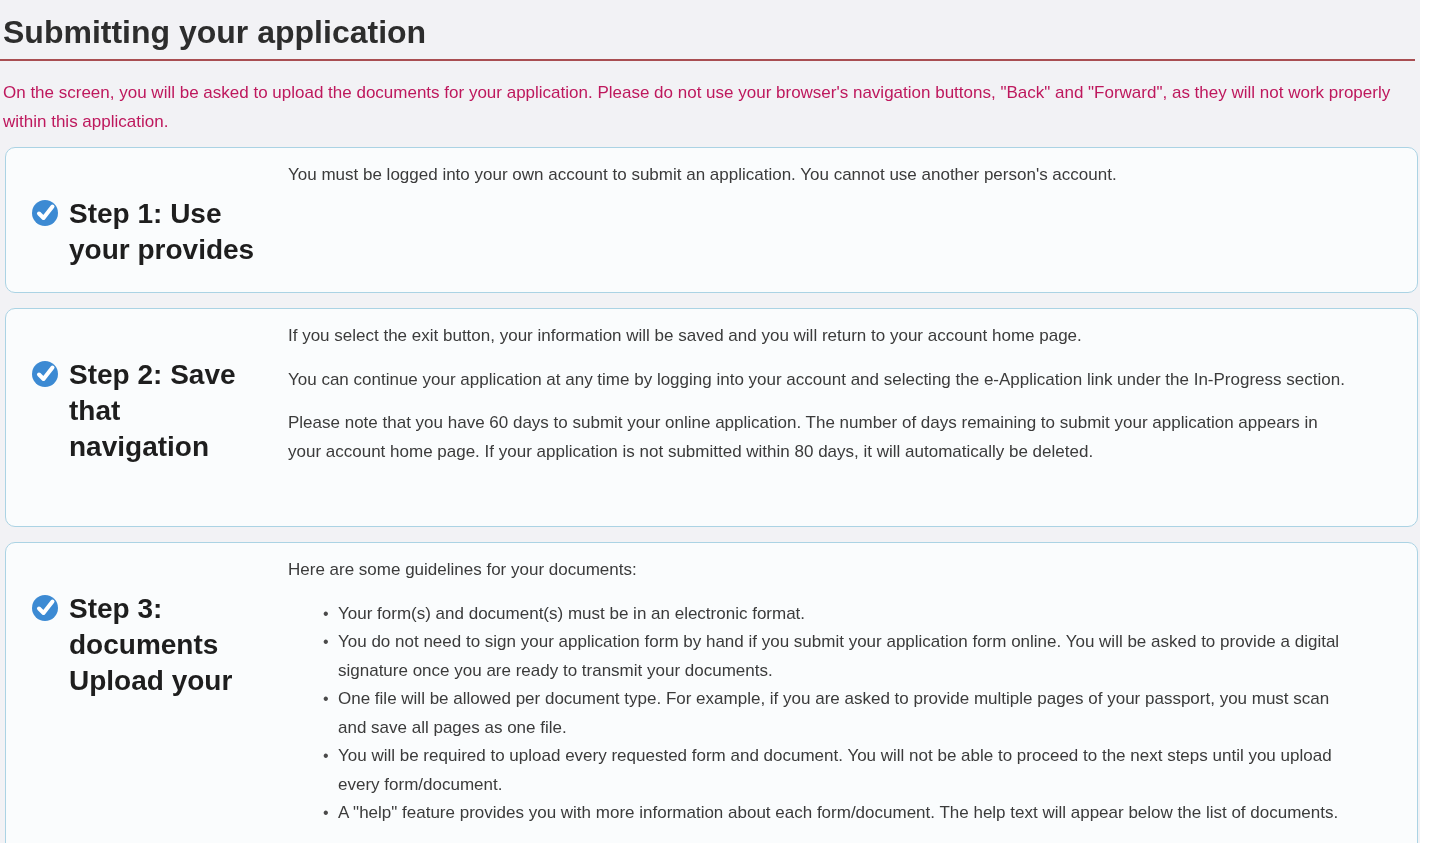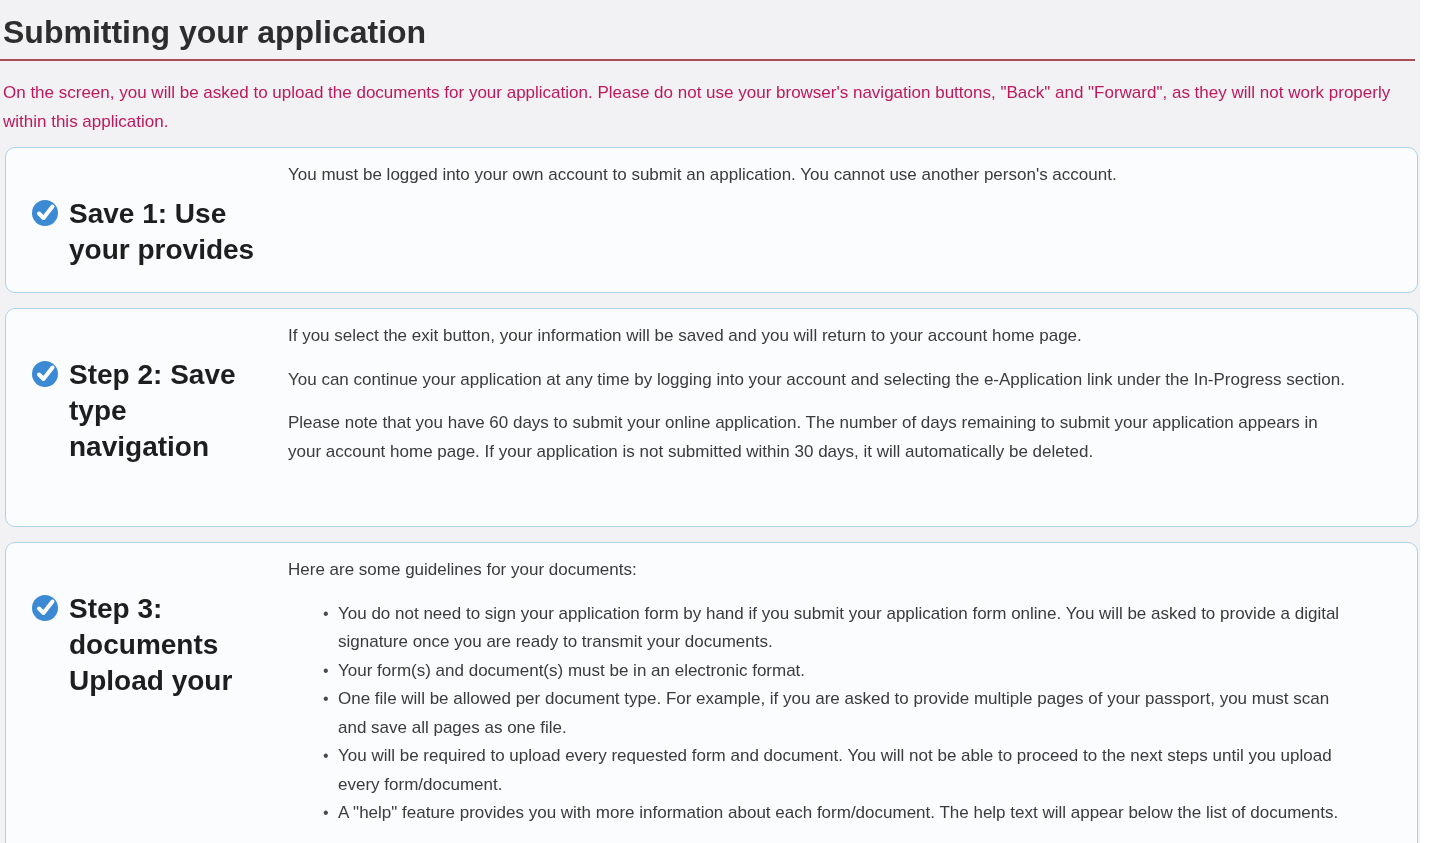--- a/index.html
+++ b/index.html
@@ -136,70 +136,70 @@
   <div class="cards">
 
     <div class="step-card card-1">
       <div class="step-left">
         <div class="step-head">
           <svg class="check-badge" viewBox="0 0 28 28">
             <circle cx="14" cy="14" r="13" fill="#3c8ad3"></circle>
             <path d="M8 14.5 L12.5 19 L21.5 7.5" fill="none" stroke="#ffffff" stroke-width="4" stroke-linecap="round" stroke-linejoin="round"></path>
           </svg>
           <div class="step-heading">
-            <span class="hl">Save 1: Use</span>
+            <span class="hl">Step 1: Use</span>
             <span class="hl">your provides</span>
           </div>
         </div>
       </div>
       <div class="step-right">
         <p>You must be logged into your own account to submit an application. You cannot use another person's account.</p>
       </div>
     </div>
 
     <div class="step-card card-2">
       <div class="step-left">
         <div class="step-head">
           <svg class="check-badge" viewBox="0 0 28 28">
             <circle cx="14" cy="14" r="13" fill="#3c8ad3"></circle>
             <path d="M8 14.5 L12.5 19 L21.5 7.5" fill="none" stroke="#ffffff" stroke-width="4" stroke-linecap="round" stroke-linejoin="round"></path>
           </svg>
           <div class="step-heading">
             <span class="hl">Step 2: Save</span>
-            <span class="hl">type</span>
+            <span class="hl">that</span>
             <span class="hl">navigation</span>
           </div>
         </div>
       </div>
       <div class="step-right">
         <p>If you select the exit button, your information will be saved and you will return to your account home page.</p>
         <p>You can continue your application at any time by logging into your account and selecting the e-Application link under the In-Progress section.</p>
-        <p>Please note that you have 60 days to submit your online application. The number of days remaining to submit your application appears in your account home page. If your application is not submitted within 30 days, it will automatically be deleted.</p>
+        <p>Please note that you have 60 days to submit your online application. The number of days remaining to submit your application appears in your account home page. If your application is not submitted within 80 days, it will automatically be deleted.</p>
       </div>
     </div>
 
     <div class="step-card card-3">
       <div class="step-left">
         <div class="step-head">
           <svg class="check-badge" viewBox="0 0 28 28">
             <circle cx="14" cy="14" r="13" fill="#3c8ad3"></circle>
             <path d="M8 14.5 L12.5 19 L21.5 7.5" fill="none" stroke="#ffffff" stroke-width="4" stroke-linecap="round" stroke-linejoin="round"></path>
           </svg>
           <div class="step-heading">
             <span class="hl">Step 3:</span>
             <span class="hl">documents</span>
             <span class="hl">Upload your</span>
           </div>
         </div>
       </div>
       <div class="step-right">
         <p>Here are some guidelines for your documents:</p>
         <ul class="doc-guidelines">
+          <li>Your form(s) and document(s) must be in an electronic format.</li>
           <li>You do not need to sign your application form by hand if you submit your application form online. You will be asked to provide a digital signature once you are ready to transmit your documents.</li>
-          <li>Your form(s) and document(s) must be in an electronic format.</li>
           <li>One file will be allowed per document type. For example, if you are asked to provide multiple pages of your passport, you must scan and save all pages as one file.</li>
           <li>You will be required to upload every requested form and document. You will not be able to proceed to the next steps until you upload every form/document.</li>
           <li>A "help" feature provides you with more information about each form/document. The help text will appear below the list of documents.</li>
         </ul>
       </div>
     </div>
 
   </div>
 </div>
 

